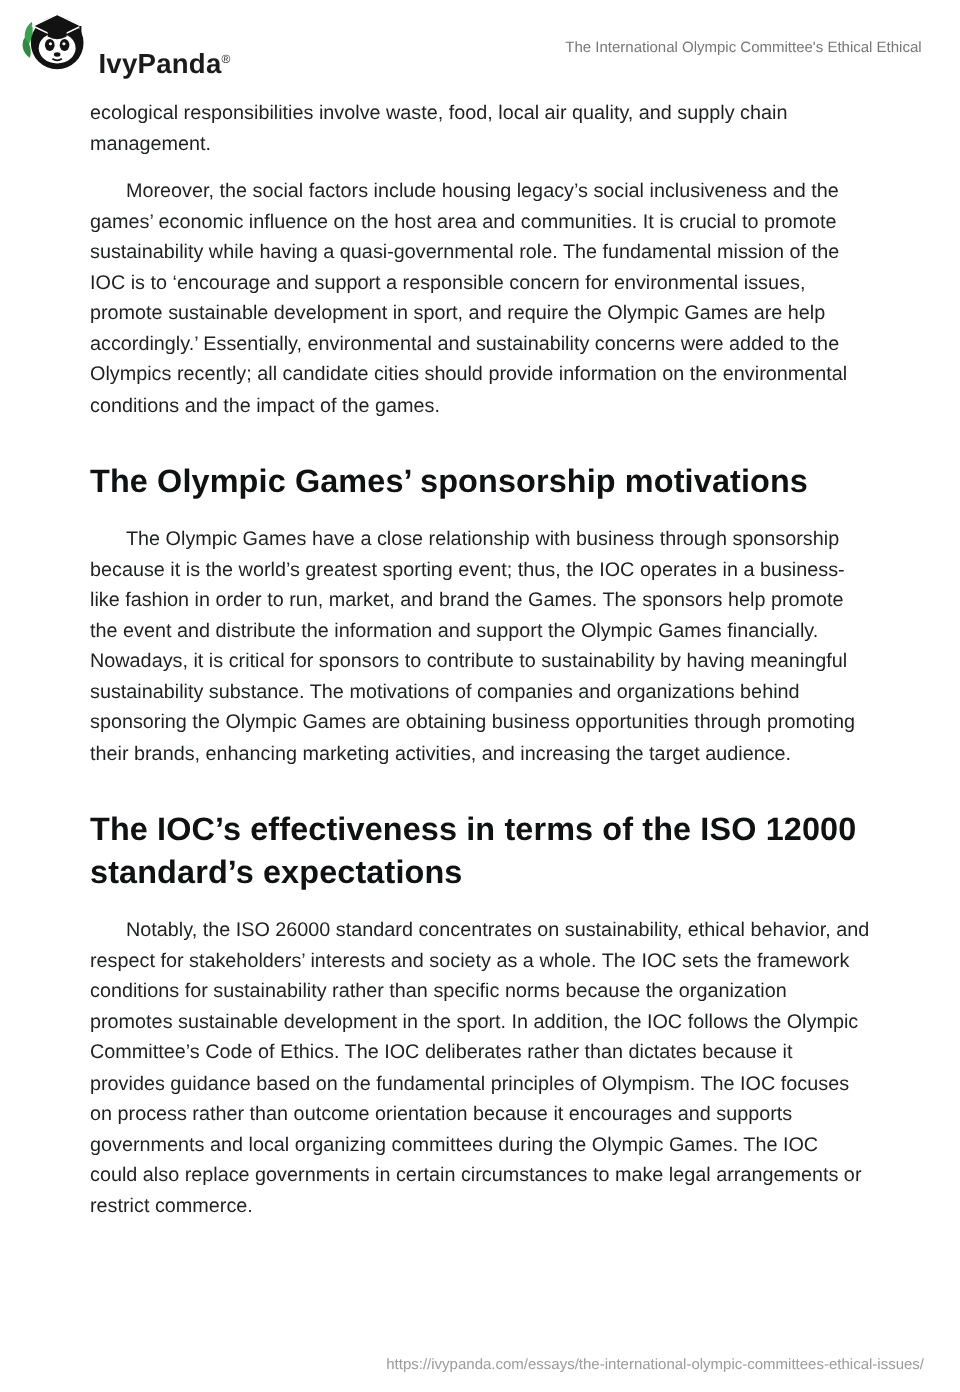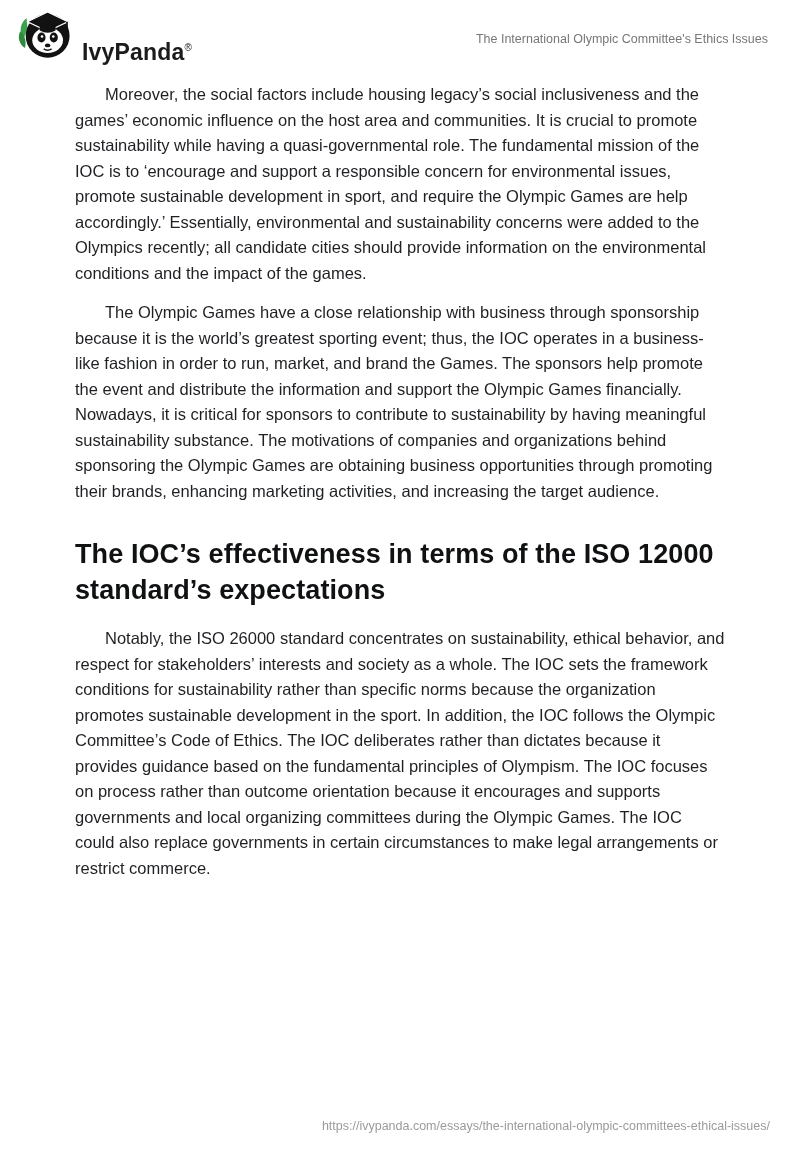--- a/index.html
+++ b/index.html
@@ -62,21 +62,21 @@
     line-height: 36px;
     margin-top: 32px;
     margin-bottom: 18px;
     letter-spacing: 0.1px;
   }
 
   
   .footer {
     position: absolute;
     right: 30px;
-    bottom: 27px;
+    bottom: 16px;
     font-size: 12.5px;
     color: #9b9b9b;
     padding-left: 12px;
   }
 </style>
 </head>
 <body>
 
 <div class="header">
   <div class="brand-wrap">
@@ -99,23 +99,25 @@
         <path d="M31.5 48 Q36 51 40.5 48" stroke="#121212" stroke-width="1.6" fill="none"></path>
 
         <polygon points="13,17 36,6 59,17 36,28" fill="#121212" stroke="#ffffff" stroke-width="1.4"></polygon>
         <path d="M27 21 L27 27 Q36 32 45 27 L45 21" fill="#121212"></path>
         <line x1="58" y1="17" x2="58" y2="29" stroke="#121212" stroke-width="2"></line>
         <circle cx="58" cy="30.5" r="2.2" fill="#121212"></circle>
       </svg>
     </span>
     <span class="brand"><span>IvyPanda</span><sup>®</sup></span>
   </div>
-  <div class="page-title">The International Olympic Committee's Ethics Issues</div>
+  <div class="page-title">The International Olympic Committee's Ethical Ethical</div>
 </div>
 
 <div class="content">
+  <p class="para">ecological responsibilities involve waste, food, local air quality, and supply chain management.</p>
   <p class="para indent">Moreover, the social factors include housing legacy’s social inclusiveness and the games’ economic influence on the host area and communities. It is crucial to promote sustainability while having a quasi-governmental role. The fundamental mission of the IOC is to ‘encourage and support a responsible concern for environmental issues, promote sustainable development in sport, and require the Olympic Games are help accordingly.’ Essentially, environmental and sustainability concerns were added to the Olympics recently; all candidate cities should provide information on the environmental conditions and the impact of the games.</p>
+  <h2 class="section-heading">The Olympic Games’ sponsorship motivations</h2>
   <p class="para indent">The Olympic Games have a close relationship with business through sponsorship because it is the world’s greatest sporting event; thus, the IOC operates in a business-like fashion in order to run, market, and brand the Games. The sponsors help promote the event and distribute the information and support the Olympic Games financially. Nowadays, it is critical for sponsors to contribute to sustainability by having meaningful sustainability substance. The motivations of companies and organizations behind sponsoring the Olympic Games are obtaining business opportunities through promoting their brands, enhancing marketing activities, and increasing the target audience.</p>
   <h2 class="section-heading">The IOC’s effectiveness in terms of the ISO 12000 standard’s expectations</h2>
   <p class="para indent">Notably, the ISO 26000 standard concentrates on sustainability, ethical behavior, and respect for stakeholders’ interests and society as a whole. The IOC sets the framework conditions for sustainability rather than specific norms because the organization promotes sustainable development in the sport. In addition, the IOC follows the Olympic Committee’s Code of Ethics. The IOC deliberates rather than dictates because it provides guidance based on the fundamental principles of Olympism. The IOC focuses on process rather than outcome orientation because it encourages and supports governments and local organizing committees during the Olympic Games. The IOC could also replace governments in certain circumstances to make legal arrangements or restrict commerce.</p>
 </div>
 
 <div class="footer">https://ivypanda.com/essays/the-international-olympic-committees-ethical-issues/</div>
 
 </body></html>

